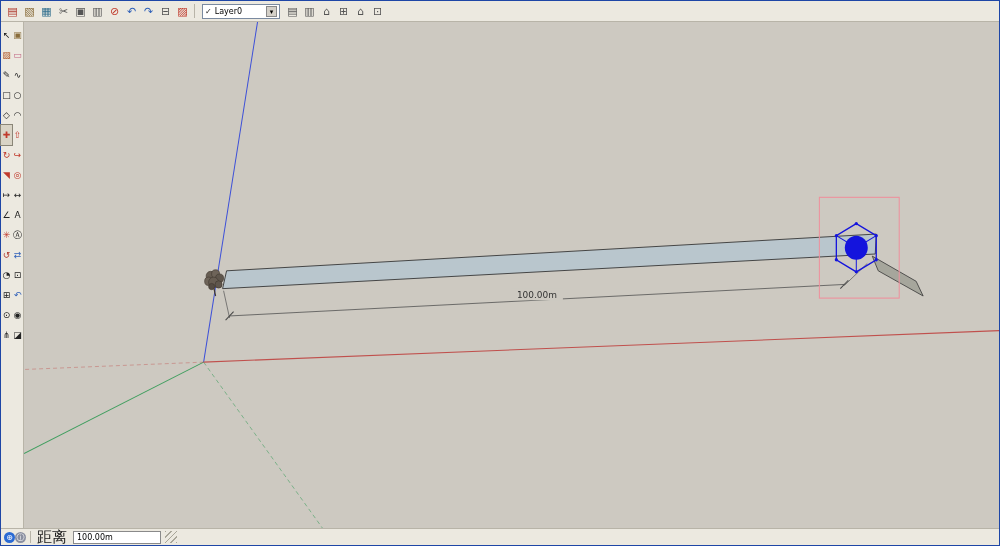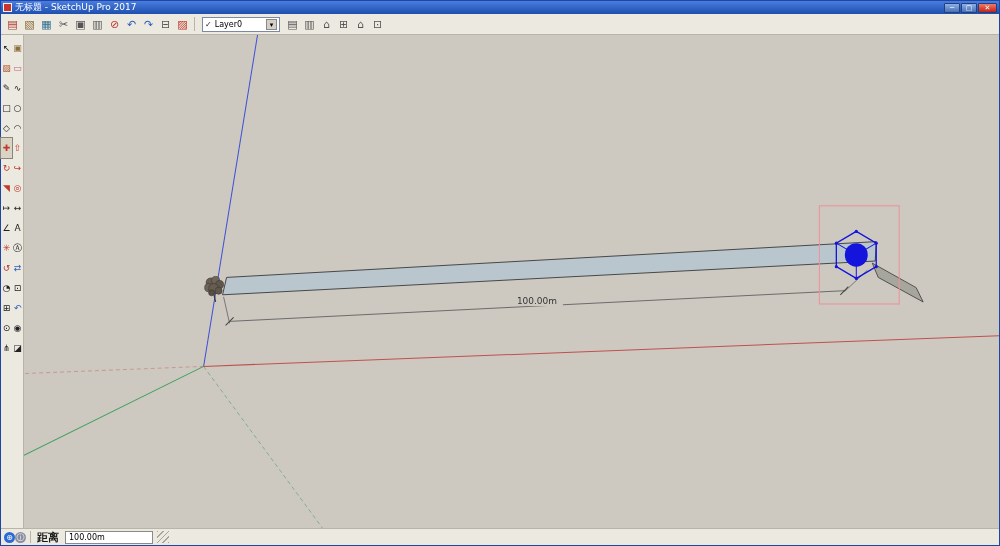--- a/index.html
+++ b/index.html
@@ -36,38 +36,29 @@
   .viewport { flex:1 1 auto; position:relative; background:var(--background,#cdc9c1); }
   .viewport svg { position:absolute; inset:0; width:100%; height:100%; display:block; }
 
   
   .statusbar { height:17px; background:#ece9e0; border-top:1px solid #b8b4a8; display:flex; align-items:center; padding:0 3px; gap:4px; flex:0 0 17px; }
   .sb-icon { width:11px; height:11px; border-radius:50%; display:flex; align-items:center; justify-content:center; font-size:8px; color:#fff; }
   .sb-icon.geo { background:#2a6ad4; }
   .sb-icon.cred { background:#8a8fa0; }
   .sb-hint { font-size:9px; color:#1a1a1a; white-space:nowrap; overflow:hidden; flex:1; }
   .sb-sep { width:1px; height:12px; background:#b8b4a8; }
-  .measure-label { font-size:11px; color:#1a1a1a; padding:0 2px;font-weight:bold; }
+  .measure-label { font-size:15px; color:#1a1a1a; padding:0 2px; }
   .measure-box { width:88px; height:13px; border:1px solid #8a8a8a; background:#fff; font-size:8px; font-family:"DejaVu Sans","Liberation Sans",sans-serif; padding:0 3px; }
   .grip { width:12px; height:12px; background:repeating-linear-gradient(135deg,#a9a699 0 1px,transparent 1px 4px); }
 </style>
 </head>
 <body>
 
 <div class="window">
 
-  <div class="titlebar">
-    <div class="app-icon"></div>
-    <div class="title-text">无标题 - SketchUp Pro 2017</div>
-    <div class="win-btns">
-      <div class="win-btn">─</div>
-      <div class="win-btn">▢</div>
-      <div class="win-btn close">✕</div>
-    </div>
-  </div>
 
 
   <div class="toolbar">
     <div class="tb-group">
 
     <div class="tb-icon" style="color: rgb(176, 58, 46);">
           <span>▤</span>
         </div>
         <div class="tb-icon" style="color: rgb(138, 109, 59);">
           <span>▧</span>

